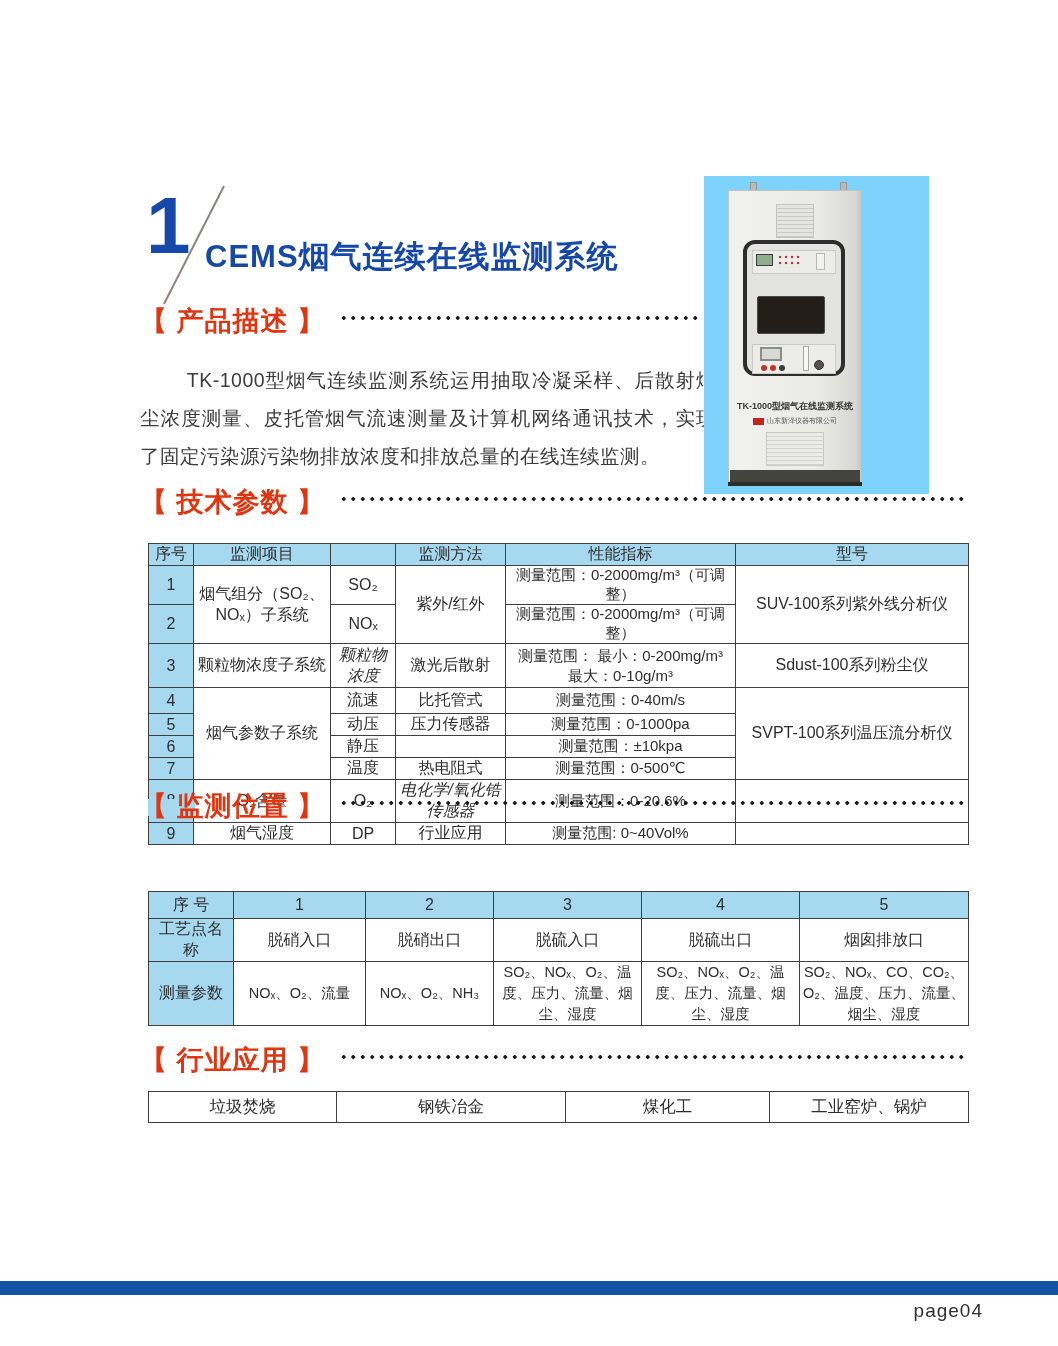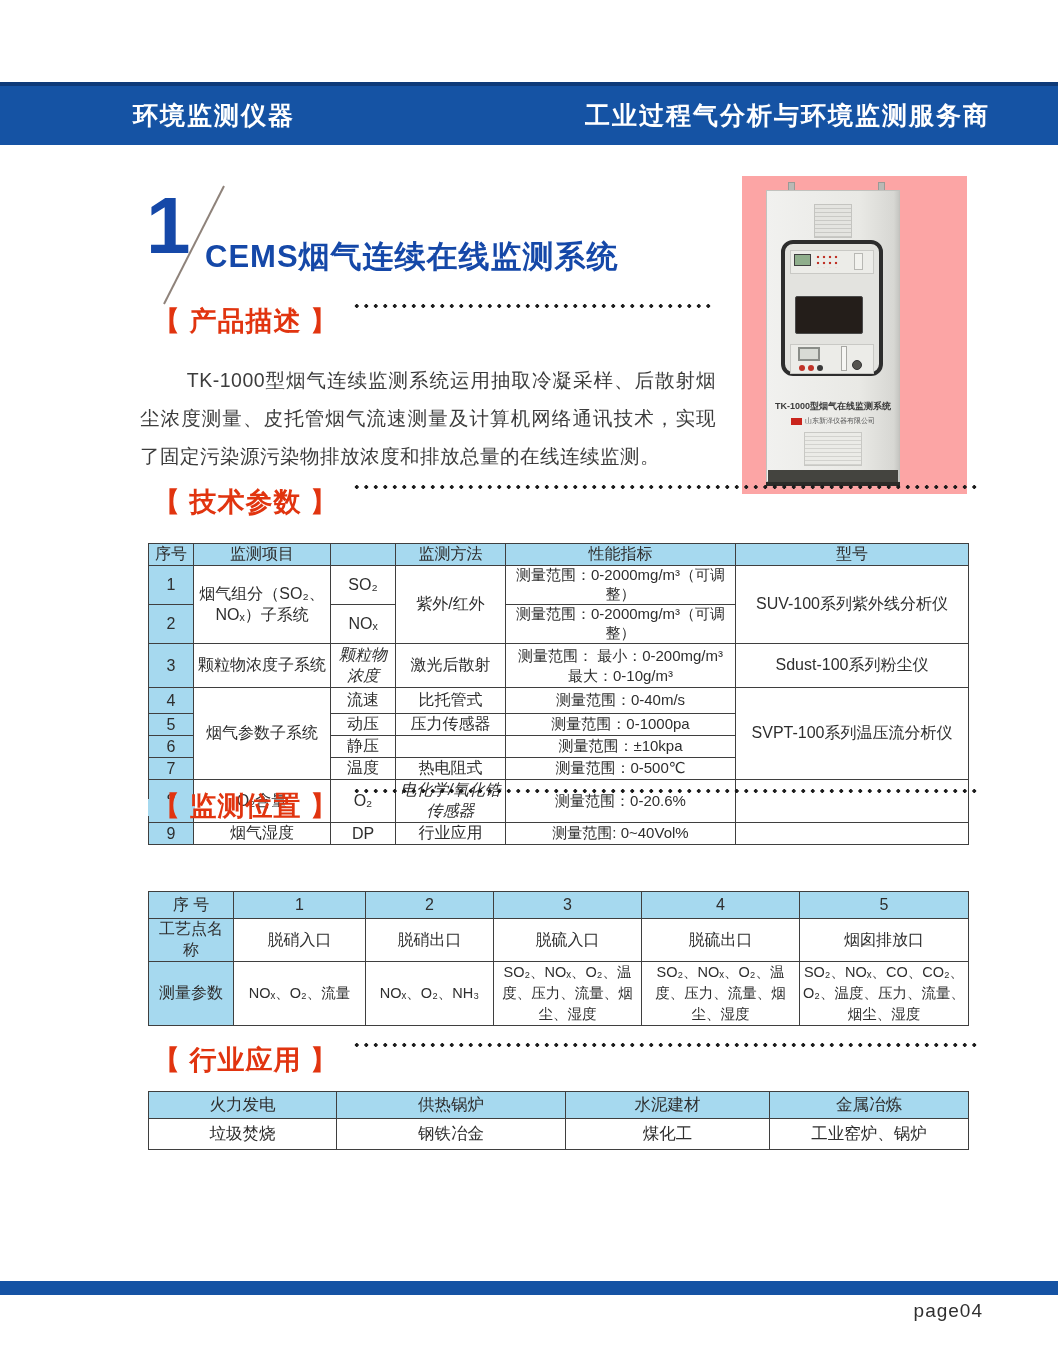--- a/index.html
+++ b/index.html
@@ -13,21 +13,21 @@
   .topbar .t{color:#ffffff;font-size:25px;font-weight:bold;letter-spacing:2px;}
   .botbar{position:absolute;left:0;top:1281px;width:100%;height:14px;background:#1553a4;}
   .pagenum{position:absolute;top:1300px;right:75px;font-size:19px;color:#2f2f2f;letter-spacing:1px;}
 
   
   .bignum{position:absolute;left:146px;top:186px;font-size:80px;font-weight:bold;color:#1548a8;line-height:1;}
   .slash{position:absolute;left:140px;top:180px;width:110px;height:130px;pointer-events:none;}
   .sec-title{position:absolute;left:205px;top:236px;font-size:31px;font-weight:bold;color:#1548a8;letter-spacing:1px;}
 
   
-  .heading{position:absolute;display:flex;align-items:flex-start;margin-left:13px;}
+  .heading{position:absolute;display:flex;align-items:center;}
   .heading .red{color:#e1340f;font-size:27px;font-weight:bold;white-space:nowrap;letter-spacing:1px;}
   .heading .dots{flex:1;height:6px;margin:0 0 7px 14px;background-image:radial-gradient(circle,#1c1c1c 1.7px,transparent 2px);
                  background-size:9.5px 6px;background-repeat:repeat-x;background-position:left center;}
   .h-desc{left:140px;top:303px;width:562px;}
   .h-tech{left:140px;top:484px;width:828px;}
   .h-pos{left:140px;top:788px;width:828px;}
   .h-ind{left:140px;top:1042px;width:828px;}
 
   
   .desc{position:absolute;left:140px;top:350px;width:576px;font-size:19.5px;line-height:38px;
@@ -46,21 +46,21 @@
   .tab-stub{position:absolute;left:148px;top:799px;width:47px;height:17px;background:#a6d9ef;}
 
   .pos{left:148px;top:891px;width:820px;}
   .pos td,.pos th{font-size:16px;}
   .pos .params{font-size:14.5px;line-height:1.45;padding:0 2px;}
 
   .ind{left:148px;top:1091px;width:820px;}
   .ind td,.ind th{font-size:16.5px;}
 
   
-  .photo{position:absolute;left:742px;top:176px;width:225px;height:318px;background:#fca5a5;}
+  .photo{position:absolute;left:704px;top:176px;width:225px;height:318px;background:#7dd3fc;}
   .photo *{position:absolute;box-sizing:border-box;}
   .hook{width:7px;height:9px;top:6px;background:#b9b9b5;border:1px solid #9a9a96;}
   .cab-body{left:24px;top:14px;width:134px;height:292px;border:1px solid #c2c2be;
             background:linear-gradient(90deg,#f1f1ef 0%,#e9e9e5 70%,#d7d7d3 96%,#c6c6c2 100%);}
   .vent-top{left:72px;top:28px;width:38px;height:34px;border:1px solid #c4c4c0;background:
             repeating-linear-gradient(0deg,#c9c9c5 0 1px,#e4e4e0 1px 4px);}
   .win{left:39px;top:64px;width:102px;height:136px;border:4px solid #2d2d2d;border-radius:12px;background:#e3e3df;}
   .inst-top{left:48px;top:74px;width:84px;height:24px;background:#ecece8;border:1px solid #c9c9c5;}
   .lcd1{left:52px;top:78px;width:17px;height:12px;background:#8fae8c;border:1px solid #3f3f3f;}
   .btns{left:73px;top:78px;width:24px;height:14px;background-image:radial-gradient(circle,#c03328 1.3px,transparent 1.6px);
@@ -79,24 +79,20 @@
   .vent-bot{left:62px;top:256px;width:58px;height:34px;border:1px solid #c8c8c4;background:
             repeating-linear-gradient(0deg,#d2d2ce 0 1px,#ebebe7 1px 4px);}
   .base{left:26px;top:294px;width:130px;height:12px;background:#44443f;}
   .base2{left:24px;top:306px;width:134px;height:4px;background:#2b2b28;}
 </style>
 </head>
 <body>
 
 <div class="page">
 
-  <div class="topbar">
-    <span class="t">环境监测仪器</span>
-    <span class="t">工业过程气分析与环境监测服务商</span>
-  </div>
 
   <div class="bignum">1</div>
   <svg class="slash" viewBox="0 0 110 130">
     <line x1="84" y1="6" x2="24" y2="124" stroke="#8f837b" stroke-width="2"></line>
   </svg>
   <div class="sec-title">CEMS烟气连续在线监测系统</div>
 
   <div class="heading h-desc">
     <span class="red">【 产品描述 】</span>
     <span class="dots"></span>
@@ -271,26 +267,20 @@
   </div>
 
   <table class="ind">
     <colgroup>
         <col style="width:188px">
         <col style="width:229px">
         <col style="width:204px">
         <col style="width:199px">
       </colgroup>
     <tbody>
-        <tr style="height:27px">
-      <th class="blue">火力发电</th>
-      <th class="blue">供热锅炉</th>
-      <th class="blue">水泥建材</th>
-      <th class="blue">金属冶炼</th>
-    </tr>
     <tr style="height:31px">
       <td>垃圾焚烧</td>
       <td>钢铁冶金</td>
       <td>煤化工</td>
       <td>工业窑炉、锅炉</td>
     </tr>
   </tbody>
     </table>
 
   <div class="botbar"></div>

